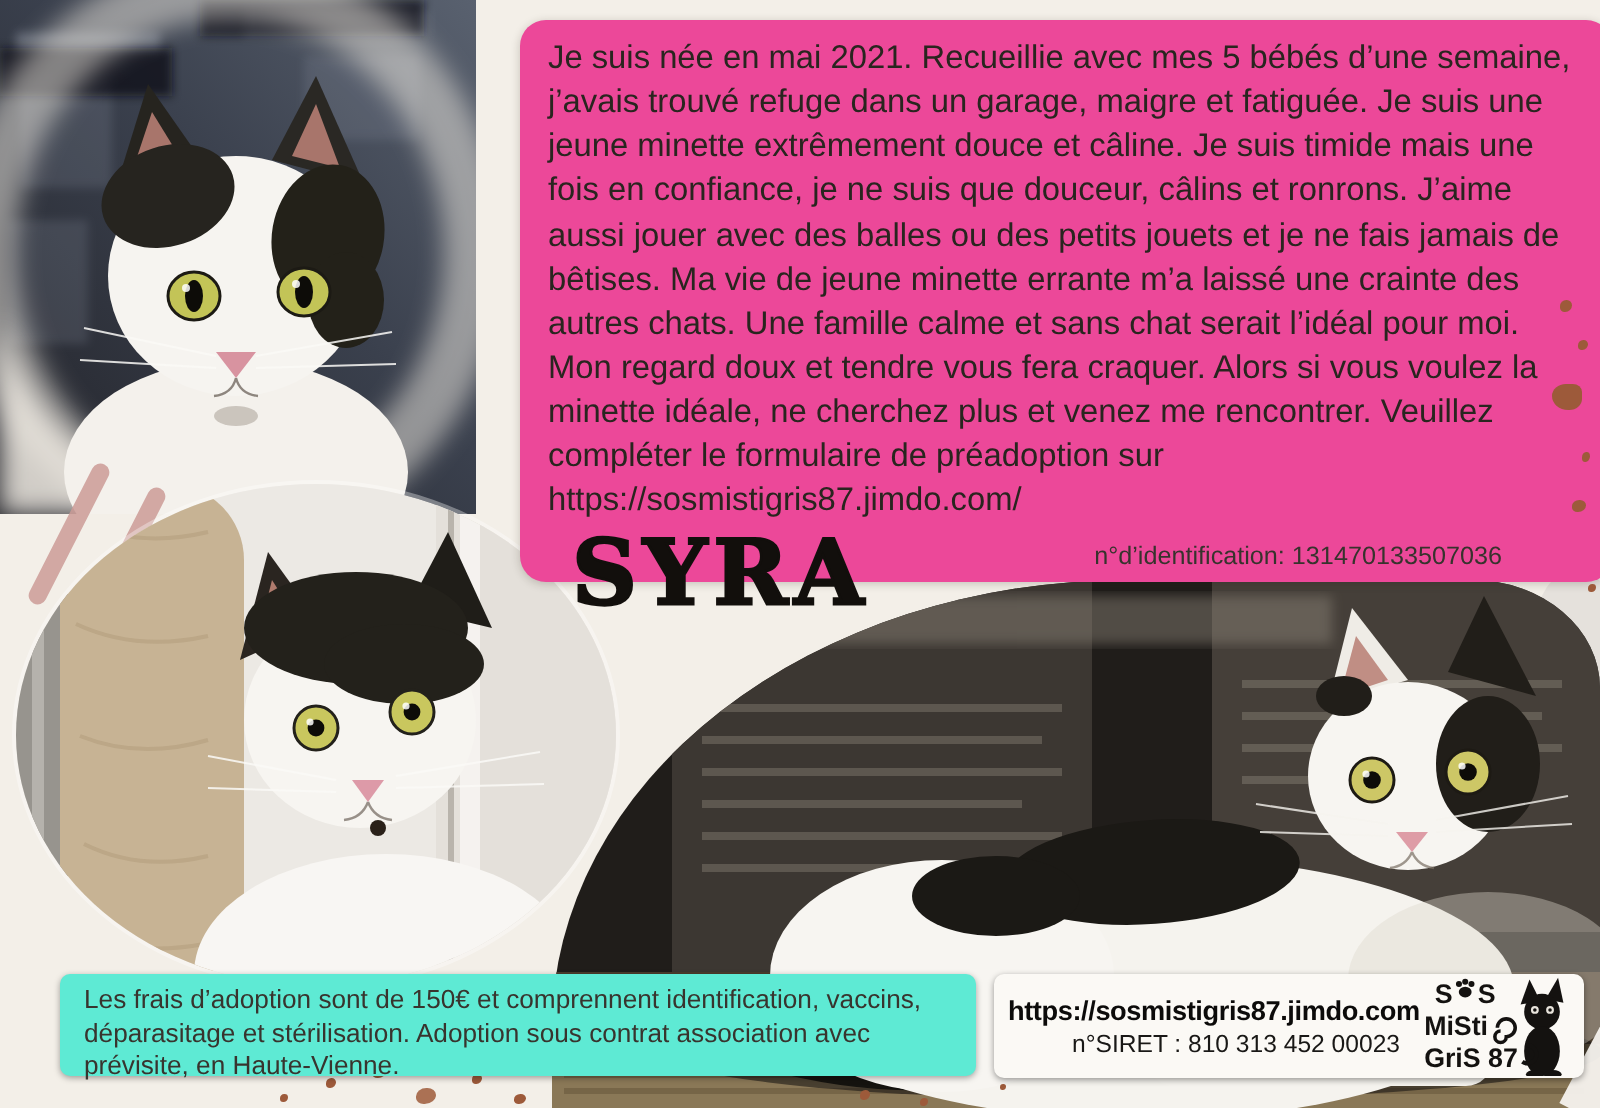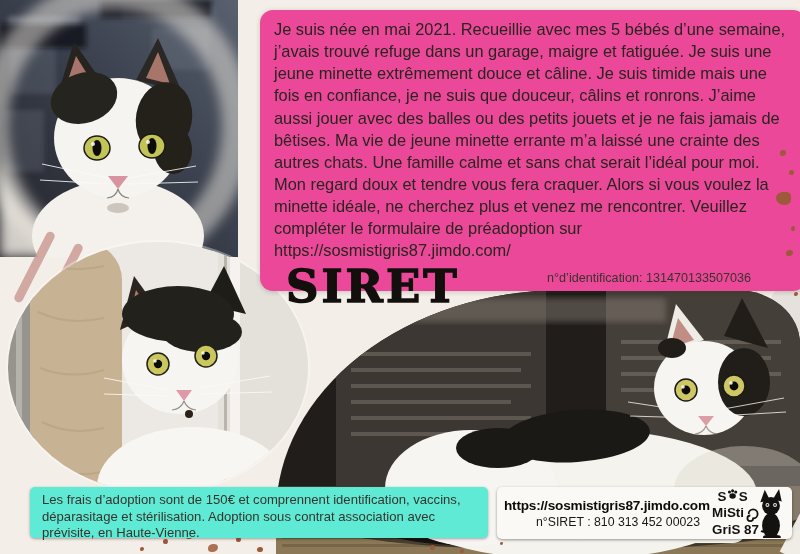--- a/index.html
+++ b/index.html
@@ -119,21 +119,21 @@
     <span style="left:30px;top:228px;"></span>
     <span style="left:58px;top:240px;"></span>
     <span style="left:86px;top:252px;"></span>
   </div>
 
   <div class="desc-box">
     <p>Je suis née en mai 2021. Recueillie avec mes 5 bébés d’une semaine, j’avais trouvé refuge dans un garage, maigre et fatiguée. Je suis une jeune minette extrêmement douce et câline. Je suis timide mais une fois en confiance, je ne suis que douceur, câlins et ronrons. J’aime aussi jouer avec des balles ou des petits jouets et je ne fais jamais de bêtises. Ma vie de jeune minette errante m’a laissé une crainte des autres chats. Une famille calme et sans chat serait l’idéal pour moi. Mon regard doux et tendre vous fera craquer. Alors si vous voulez la minette idéale, ne cherchez plus et venez me rencontrer. Veuillez compléter le formulaire de préadoption sur https://sosmistigris87.jimdo.com/</p>
     <div class="id-line">n°d’identification: 131470133507036</div>
   </div>
 
-  <h1 class="cat-name">SIRET</h1>
+  <h1 class="cat-name">SYRA</h1>
 
   <div class="photo photo-b">
     <svg viewBox="0 0 300 251" preserveAspectRatio="none">
       <rect width="300" height="251" fill="#ece9e4"></rect>
       <rect x="210" y="0" width="90" height="251" fill="#e4e0da"></rect>
       <rect x="222" y="0" width="10" height="251" fill="#f6f4f1" opacity=".9"></rect>
       <rect x="216" y="0" width="3" height="251" fill="#b9b4ac"></rect>
       <rect x="0" y="0" width="26" height="251" fill="#97948e"></rect>
       <rect x="8" y="0" width="6" height="251" fill="#b5b2ac"></rect>
       <rect x="22" y="0" width="92" height="251" rx="38" fill="#c7b394"></rect>

